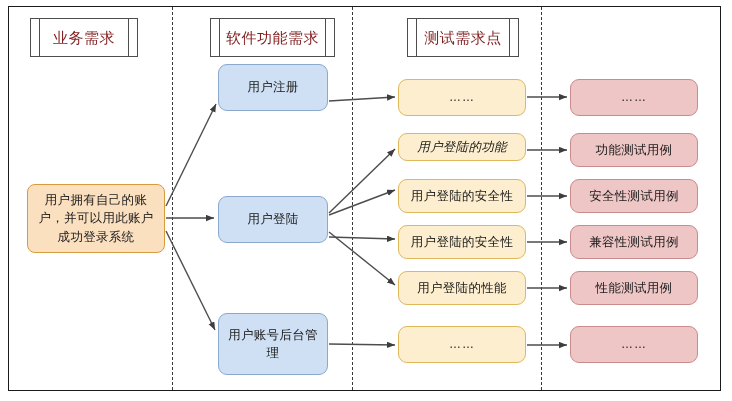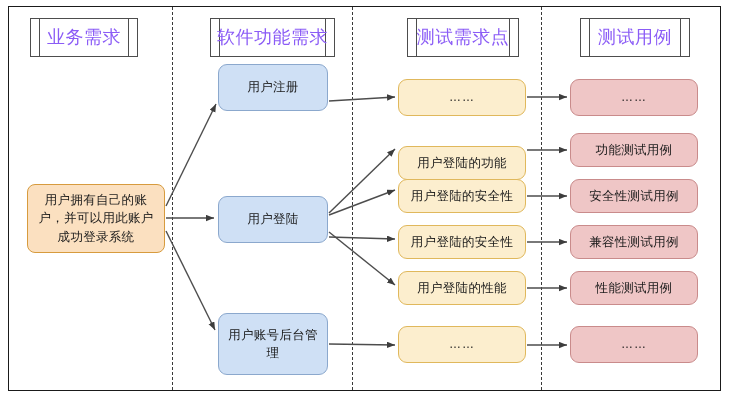--- a/index.html
+++ b/index.html
@@ -48,22 +48,22 @@
     content: "";
     position: absolute;
     top: 0;
     bottom: 0;
     width: 0;
     border-left: 1px solid #4d4d4d;
   }
   .header-box::before { left: 8px; }
   .header-box::after  { right: 8px; }
   .header-label {
-    font-size: 18px;
-    color: #8b5cf6;
+    font-size: 15px;
+    color: #7f1d1d;
     letter-spacing: 0.5px;
     line-height: 1.2;
     z-index: 2;
     text-align: center;
   }
   
   .node {
     position: absolute;
     box-sizing: border-box;
     border-radius: 9px;
@@ -122,23 +122,20 @@
   </div>
 
   <div class="header-box" style="left:210px; top:18px; width:125px; height:39px;">
     <span class="header-label">软件功能需求</span>
   </div>
 
   <div class="header-box" style="left:407px; top:18px; width:112px; height:39px;">
     <span class="header-label">测试需求点</span>
   </div>
 
-  <div class="header-box" style="left:580px; top:18px; width:110px; height:39px;">
-    <span class="header-label">测试用例</span>
-  </div>
 
   <svg id="arrow-layer" viewBox="0 0 732 401" xmlns="http://www.w3.org/2000/svg">
     <defs>
       <marker id="ah" markerWidth="9" markerHeight="9" refX="8" refY="3.2" orient="auto" markerUnits="userSpaceOnUse">
         <path d="M0,0 L8,3.2 L0,6.4 z" fill="#3d3d3d"></path>
       </marker>
     </defs>
     <g stroke="#4d4d4d" stroke-width="1.4" fill="none" marker-end="url(#ah)">
 
       <path d="M166,206 L216,104"></path>
@@ -176,21 +173,21 @@
   </div>
 
   <div class="node blue" style="left:218px; top:313px; width:110px; height:62px;">
     <span>用户账号后台管理</span>
   </div>
 
   <div class="node yellow" style="left:398px; top:79px; width:128px; height:37px;">
     <span class="ellipsis-text">……</span>
   </div>
 
-  <div class="node yellow" style="left:398px; top:146px; width:128px; height:34px;">
+  <div class="node yellow" style="left:398px; top:133px; width:128px; height:28px;font-style:italic;">
     <span>用户登陆的功能</span>
   </div>
 
   <div class="node yellow" style="left:398px; top:179px; width:128px; height:34px;">
     <span>用户登陆的安全性</span>
   </div>
 
   <div class="node yellow" style="left:398px; top:225px; width:128px; height:34px;">
     <span>用户登陆的安全性</span>
   </div>

